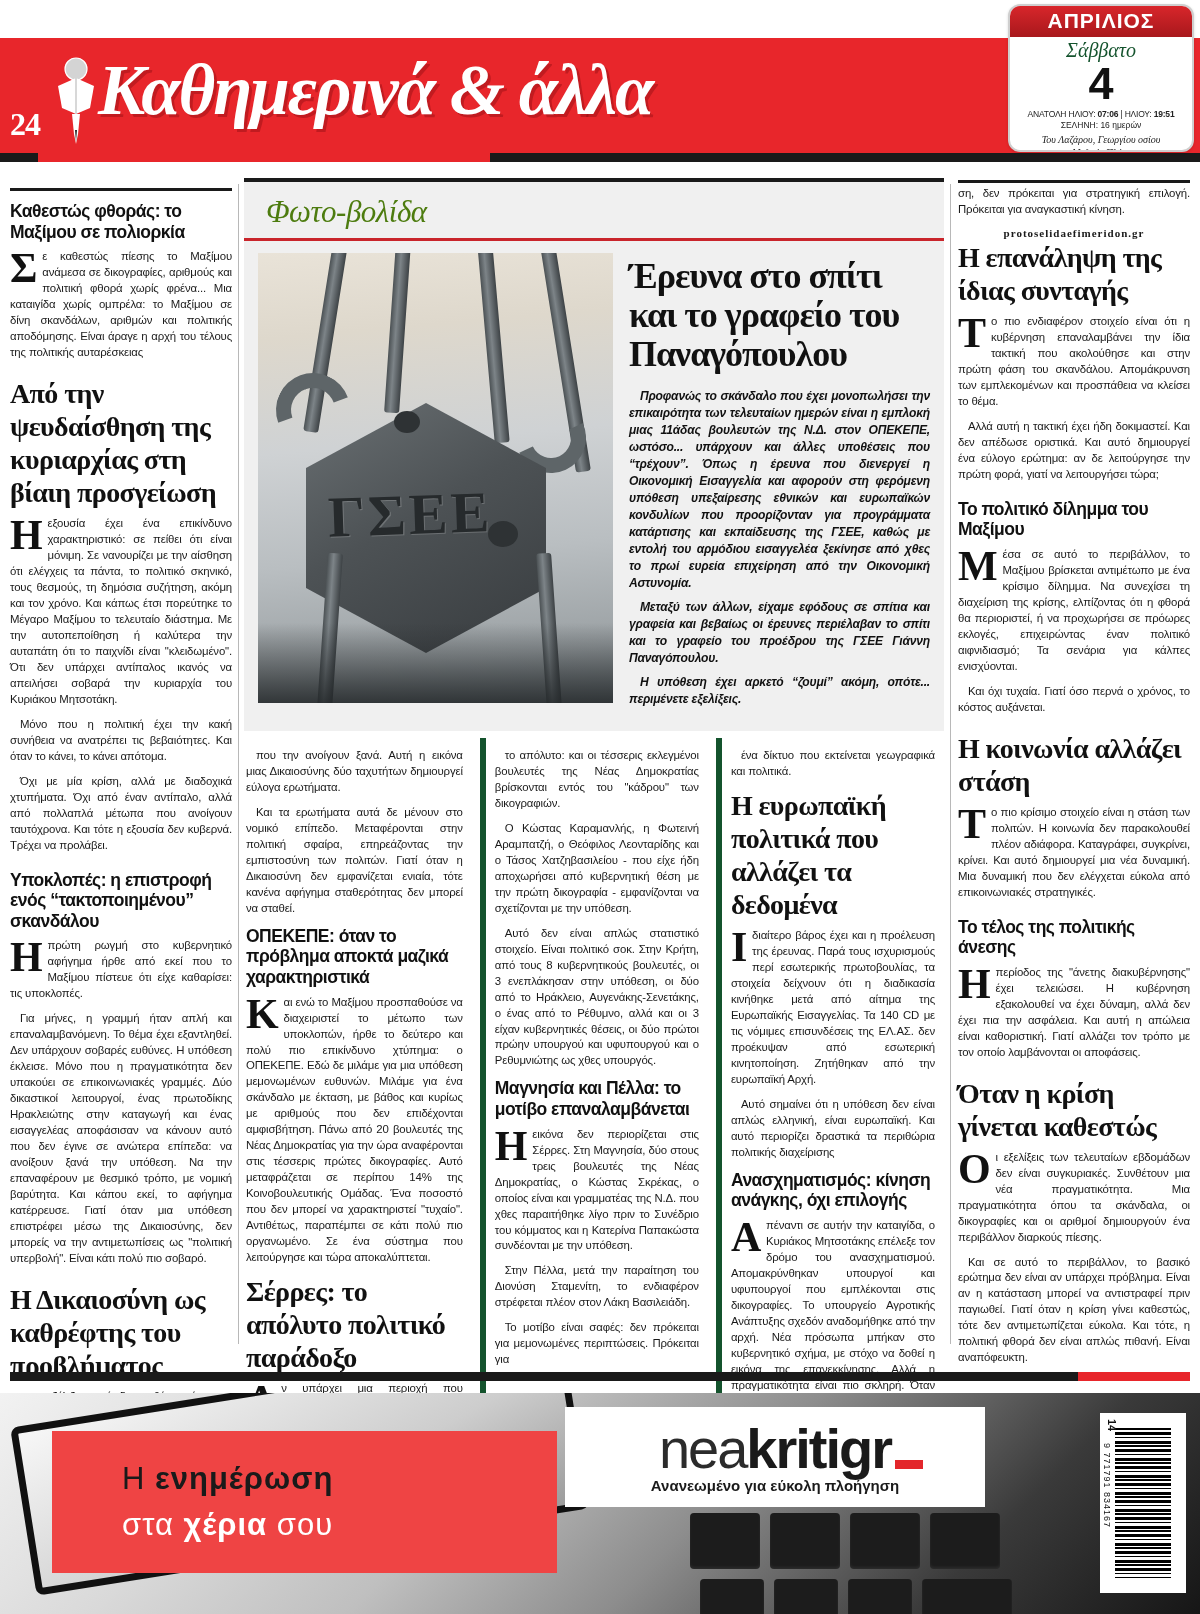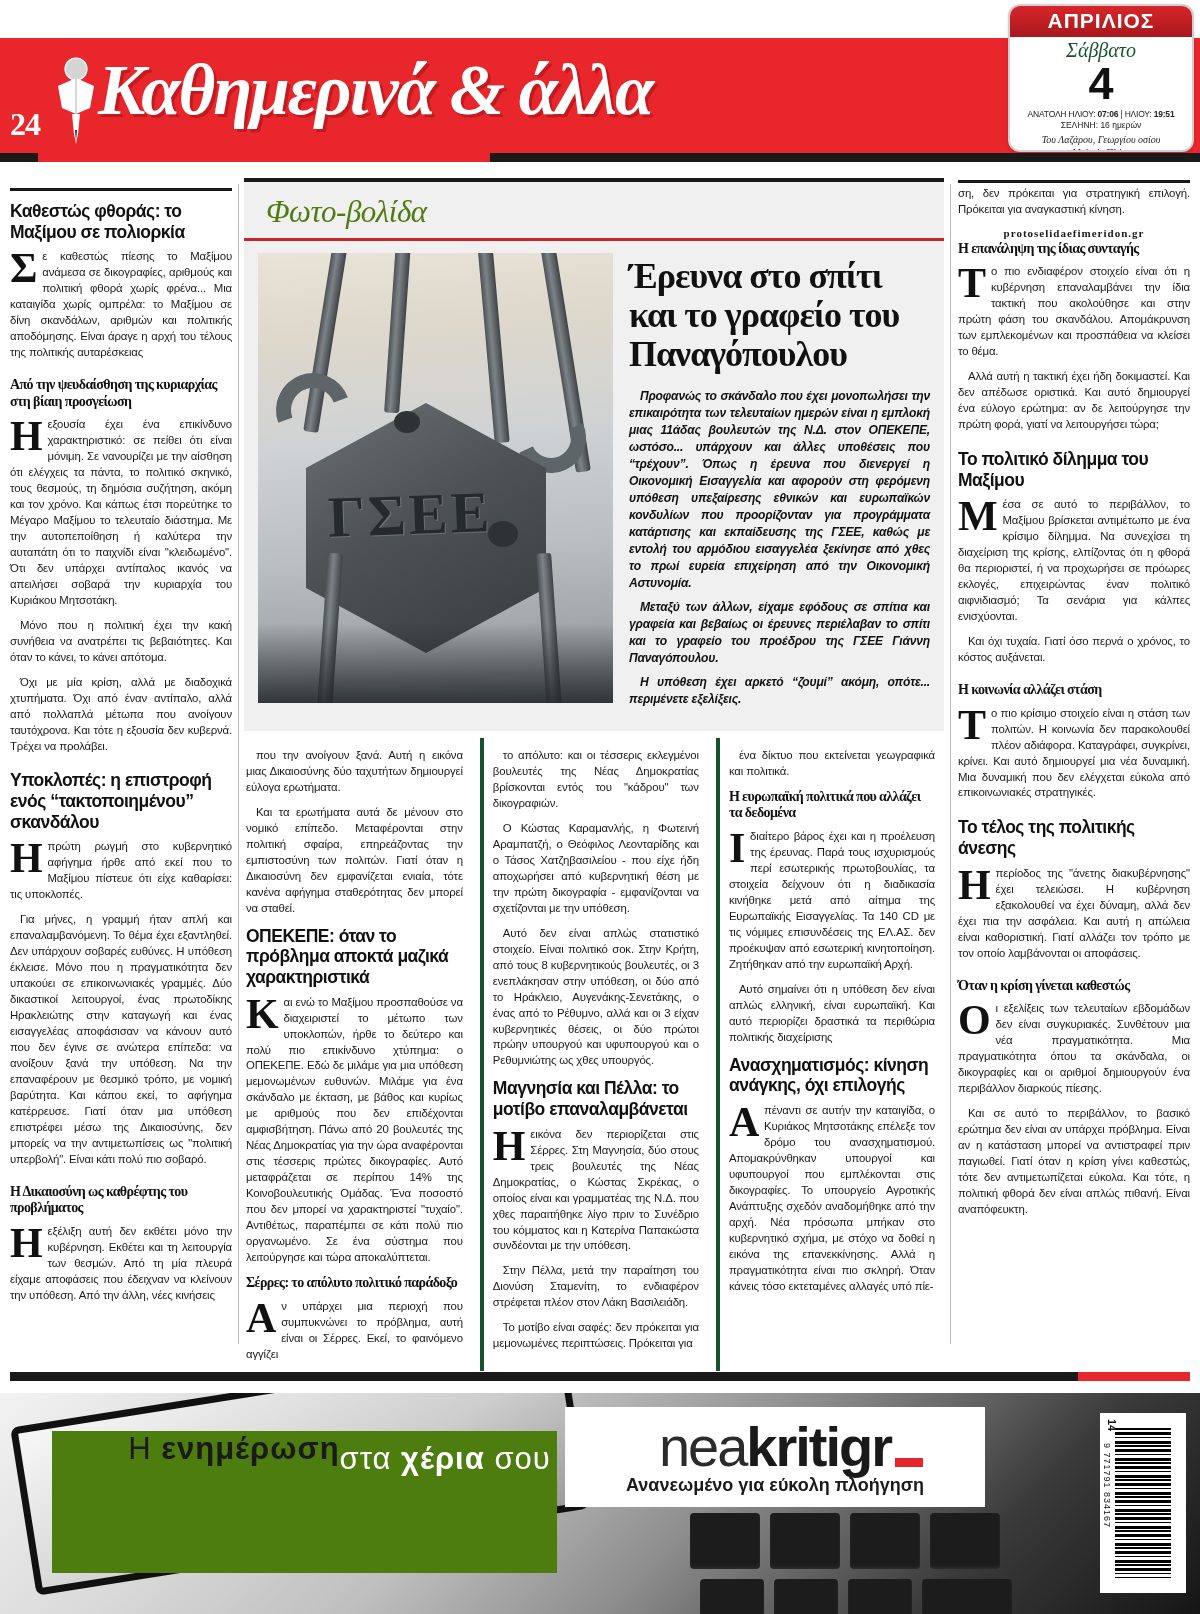--- a/index.html
+++ b/index.html
@@ -135,21 +135,21 @@
     font-family: "Liberation Sans", sans-serif;
     font-weight: bold;
     font-size: 17.5px;
     line-height: 1.18;
     color: #111;
     margin: 0 0 7px 0;
     letter-spacing: -0.5px;
   }
   .op-head.serif {
     font-family: "Liberation Serif", serif;
-    font-size: 14px;
+    font-size: 28px;
     letter-spacing: -0.6px;
   }
   .body-text {
     font-family: "Liberation Sans", sans-serif;
     font-size: 11.4px;
     line-height: 1.40;
     color: #1a1a1a;
     text-align: justify;
     margin: 0 0 9px 0;
     letter-spacing: -0.15px;
@@ -227,21 +227,21 @@
   .lower-cols {
     position: absolute;
     left: 234px; top: 560px;
     width: 700px;
     display: flex;
     gap: 8px;
   }
   .lcol {
     width: 233px;
     padding: 10px 9px 0 9px;
-    border-left: 4px solid #14532d;
+    border-left: 6px solid #14532d;
   }
   .lcol:first-child { border-left: none; padding-left: 2px; }
 
   
   .col-right {
     position: absolute;
     left: 948px; top: 0px;
     width: 232px;
     padding-top: 8px;
   }
@@ -299,22 +299,22 @@
     position: absolute;
     left: 20px; top: -10px; width: 560px; height: 170px;
     background: linear-gradient(160deg,#f7f7f7,#cdcdcd 60%, #9a9a9a);
     transform: rotate(-9deg);
     border: 7px solid #111;
     border-radius: 8px;
   }
   .ad-redbox {
     position: absolute;
     left: 52px; top: 38px; width: 505px; height: 142px;
-    background: #4d7c0f;
-    display: flex; flex-direction: row;
+    background: #ef4444;
+    display: flex; flex-direction: column;
     justify-content: center;
     padding-left: 70px;
   }
   .ad-redbox .l1 {
     font-size: 31px; color: #1a1a1a; font-weight: normal;
     letter-spacing: 1px;
   }
   .ad-redbox .l1 b { font-weight: bold; }
   .ad-redbox .l2 {
     font-size: 31px; color: #ffffff; margin-top: 10px;
@@ -334,21 +334,21 @@
     letter-spacing: -2px;
     position: relative;
   }
   .ad-logo-text b { font-weight: bold; color: #1a1a1a; }
   .ad-logo-underscore {
     display: inline-block;
     width: 28px; height: 9px; background: #e3262b;
     position: absolute; bottom: 8px; left: 236px;
   }
   .ad-logo-sub {
-    font-size: 18px; font-weight: bold; color: #1a1a1a;
+    font-size: 15px; font-weight: bold; color: #1a1a1a;
   }
   .barcode {
     position: absolute;
     right: 14px; top: 20px;
     width: 86px; height: 180px;
     background: #ffffff;
     display: flex; align-items: center; justify-content: center;
   }
   .barcode-bars {
     width: 56px; height: 150px;

